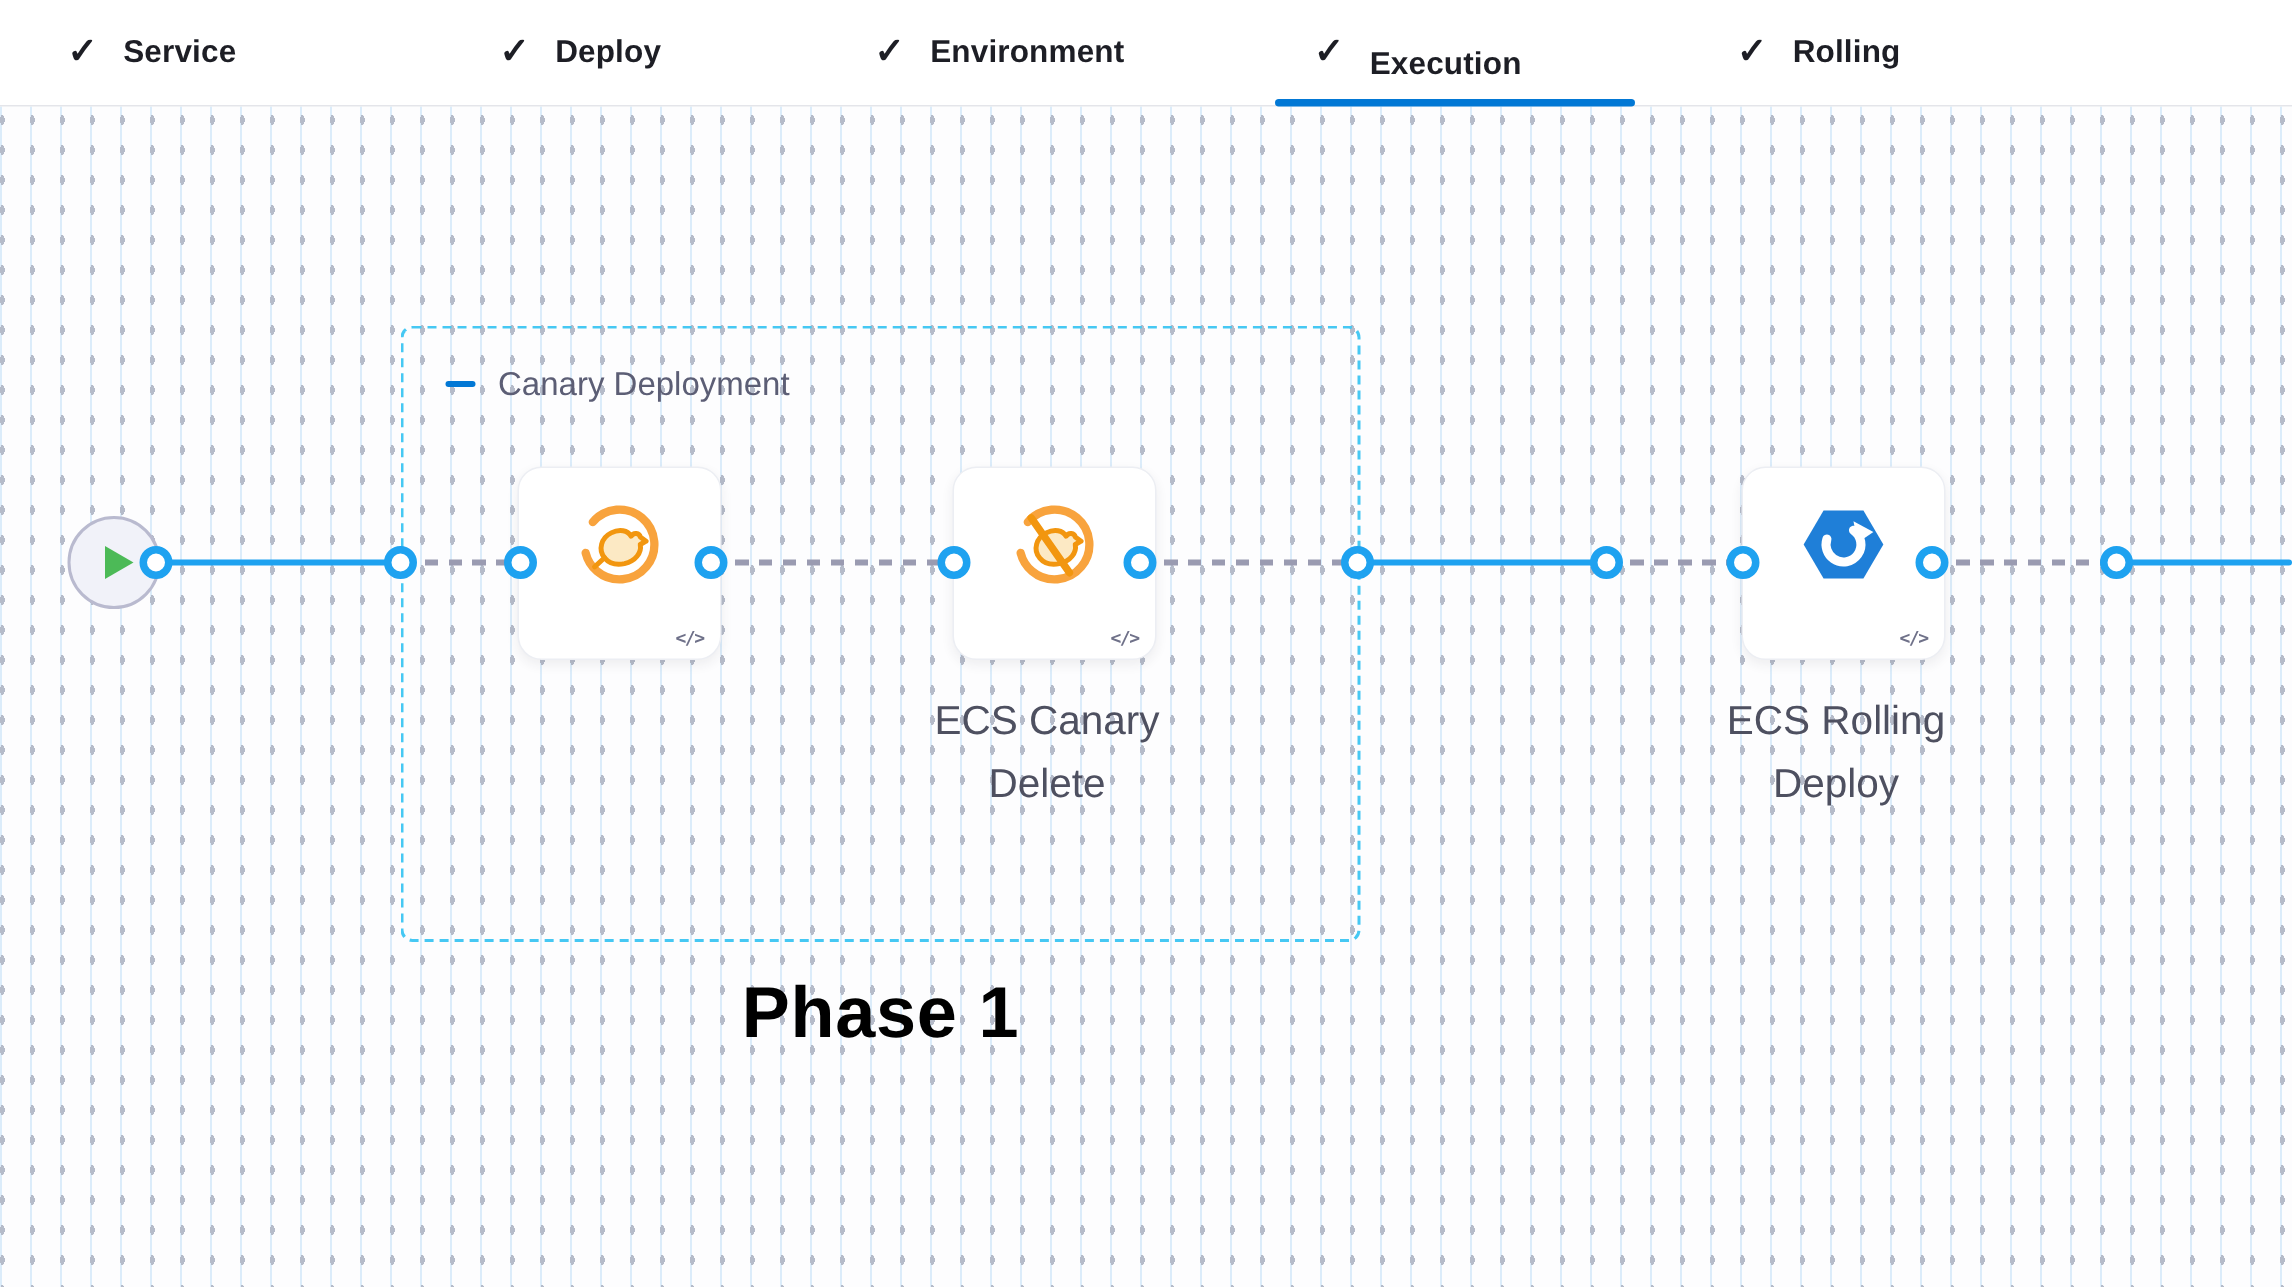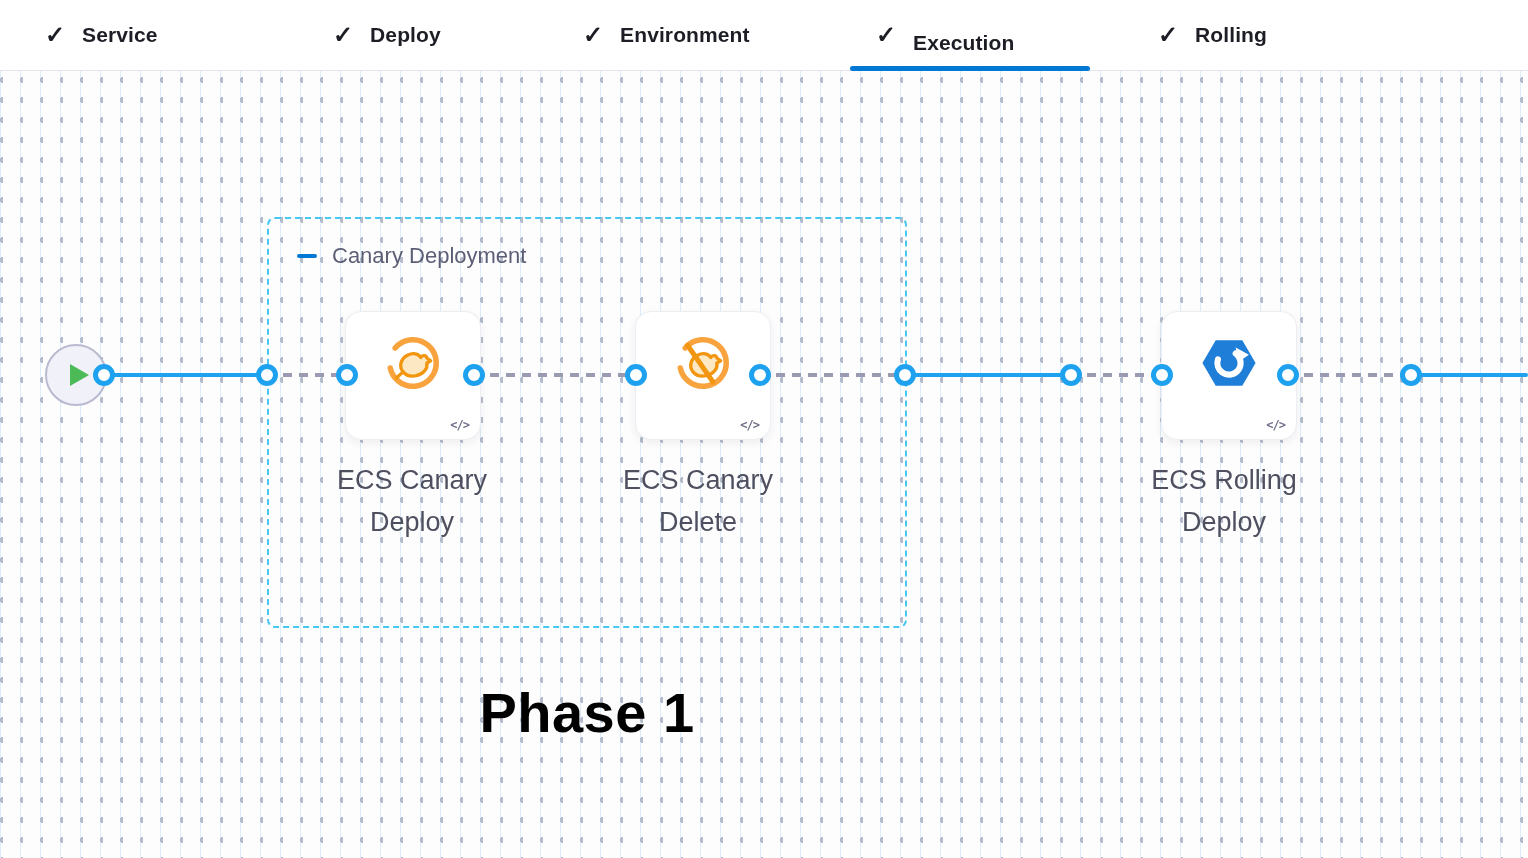--- a/index.html
+++ b/index.html
@@ -71,21 +71,21 @@
   .code-badge{
     position:absolute;right:11px;bottom:7px;font-family:"DejaVu Sans Mono",monospace;
     font-size:12px;font-weight:700;color:#6f7189;letter-spacing:-1px;
   }
   .step-label{
     position:absolute;top:390px;width:220px;text-align:center;z-index:3;
     font-size:27px;color:#4e5060;font-weight:500;line-height:1.55;
   }
   .phase-label{
     position:absolute;top:578px;text-align:center;z-index:3;
-    font-size:56px;font-weight:700;color:#000000;letter-spacing:.5px;margin-top:32px;
+    font-size:48px;font-weight:700;color:#000000;letter-spacing:.5px;
   }
 </style>
 </head>
 <body>
 
 <div class="tabbar">
   <div class="tab" style="left:45px">
     <span class="check">✓</span>
     <span class="tlabel">Service</span>
   </div>
@@ -164,19 +164,18 @@
   <div class="ring" style="left:336px"></div>
   <div class="ring" style="left:463px"></div>
   <div class="ring" style="left:625px"></div>
   <div class="ring" style="left:749px"></div>
   <div class="ring" style="left:894px"></div>
   <div class="ring" style="left:1060px"></div>
   <div class="ring" style="left:1151px"></div>
   <div class="ring" style="left:1277px"></div>
   <div class="ring" style="left:1400px"></div>
 
-  <div class="step-label" style="left:302px">ECS Canary Deploy</div>
   <div class="step-label" style="left:1114px">ECS Rolling Deploy</div>
   <div class="step-label" style="left:588px">ECS Canary Delete</div>
 
   <div class="phase-label" style="left:267px;width:640px">Phase 1</div>
 
 </div>
 
 </body></html>

